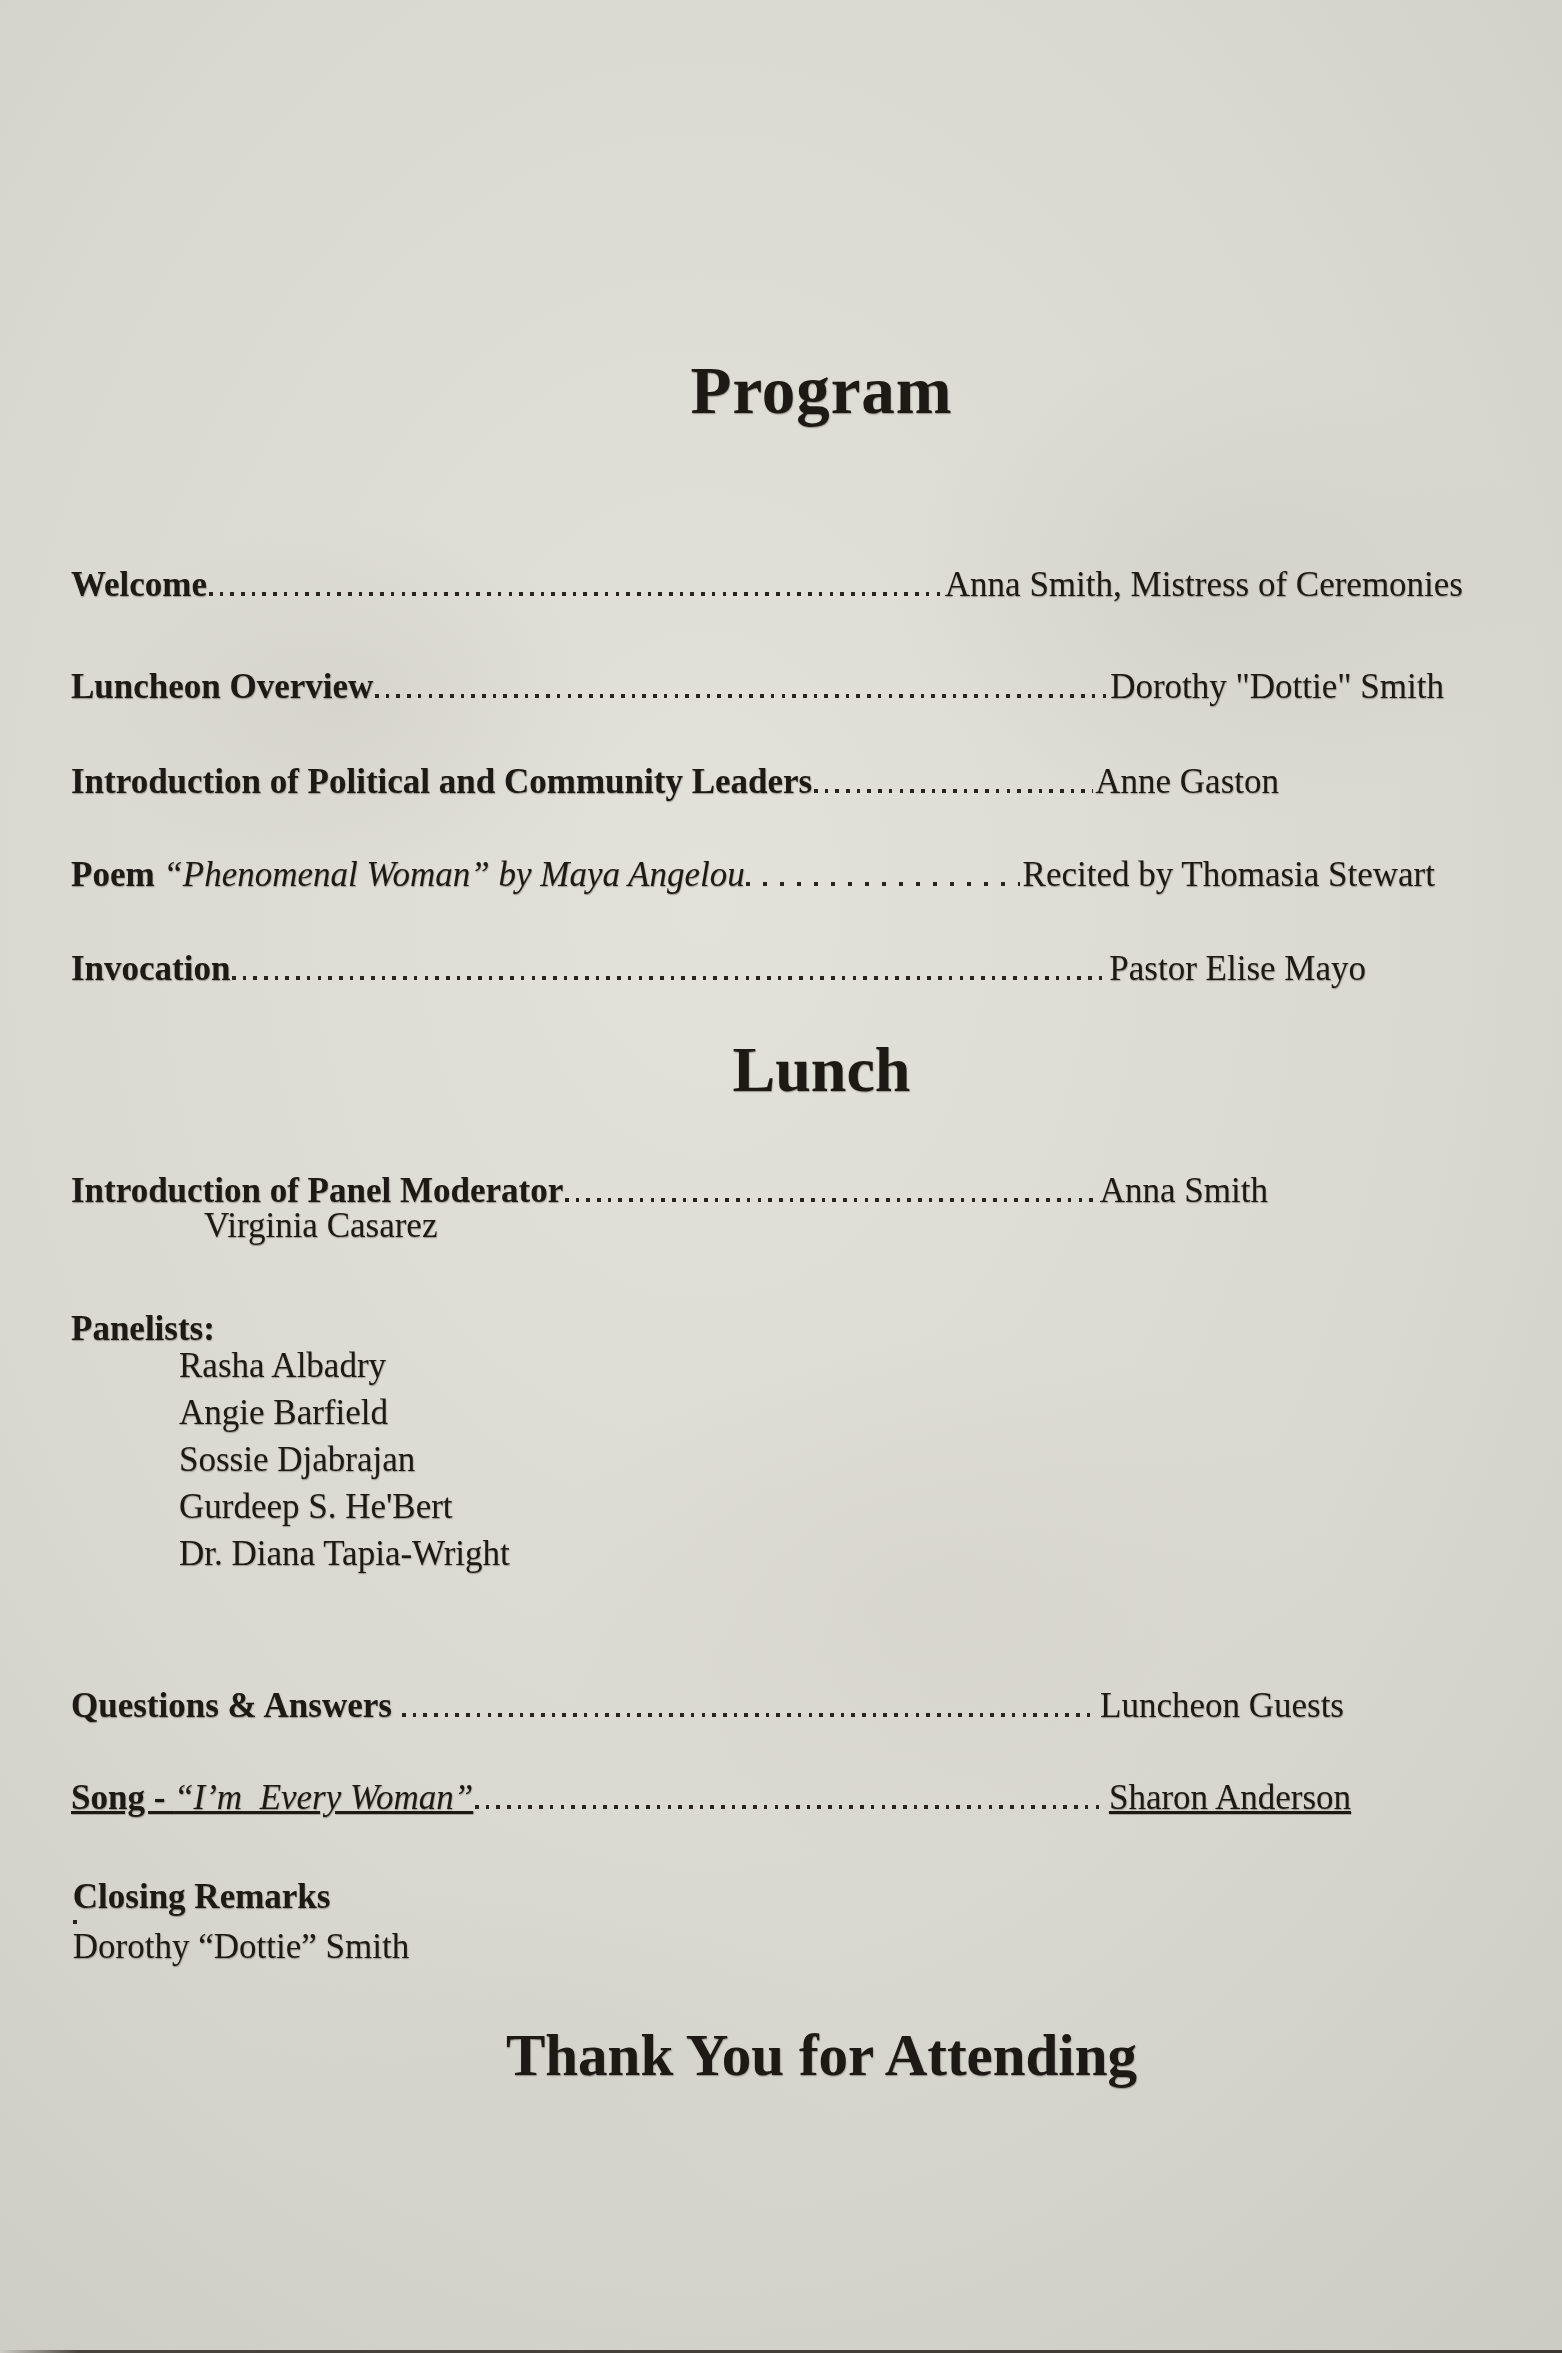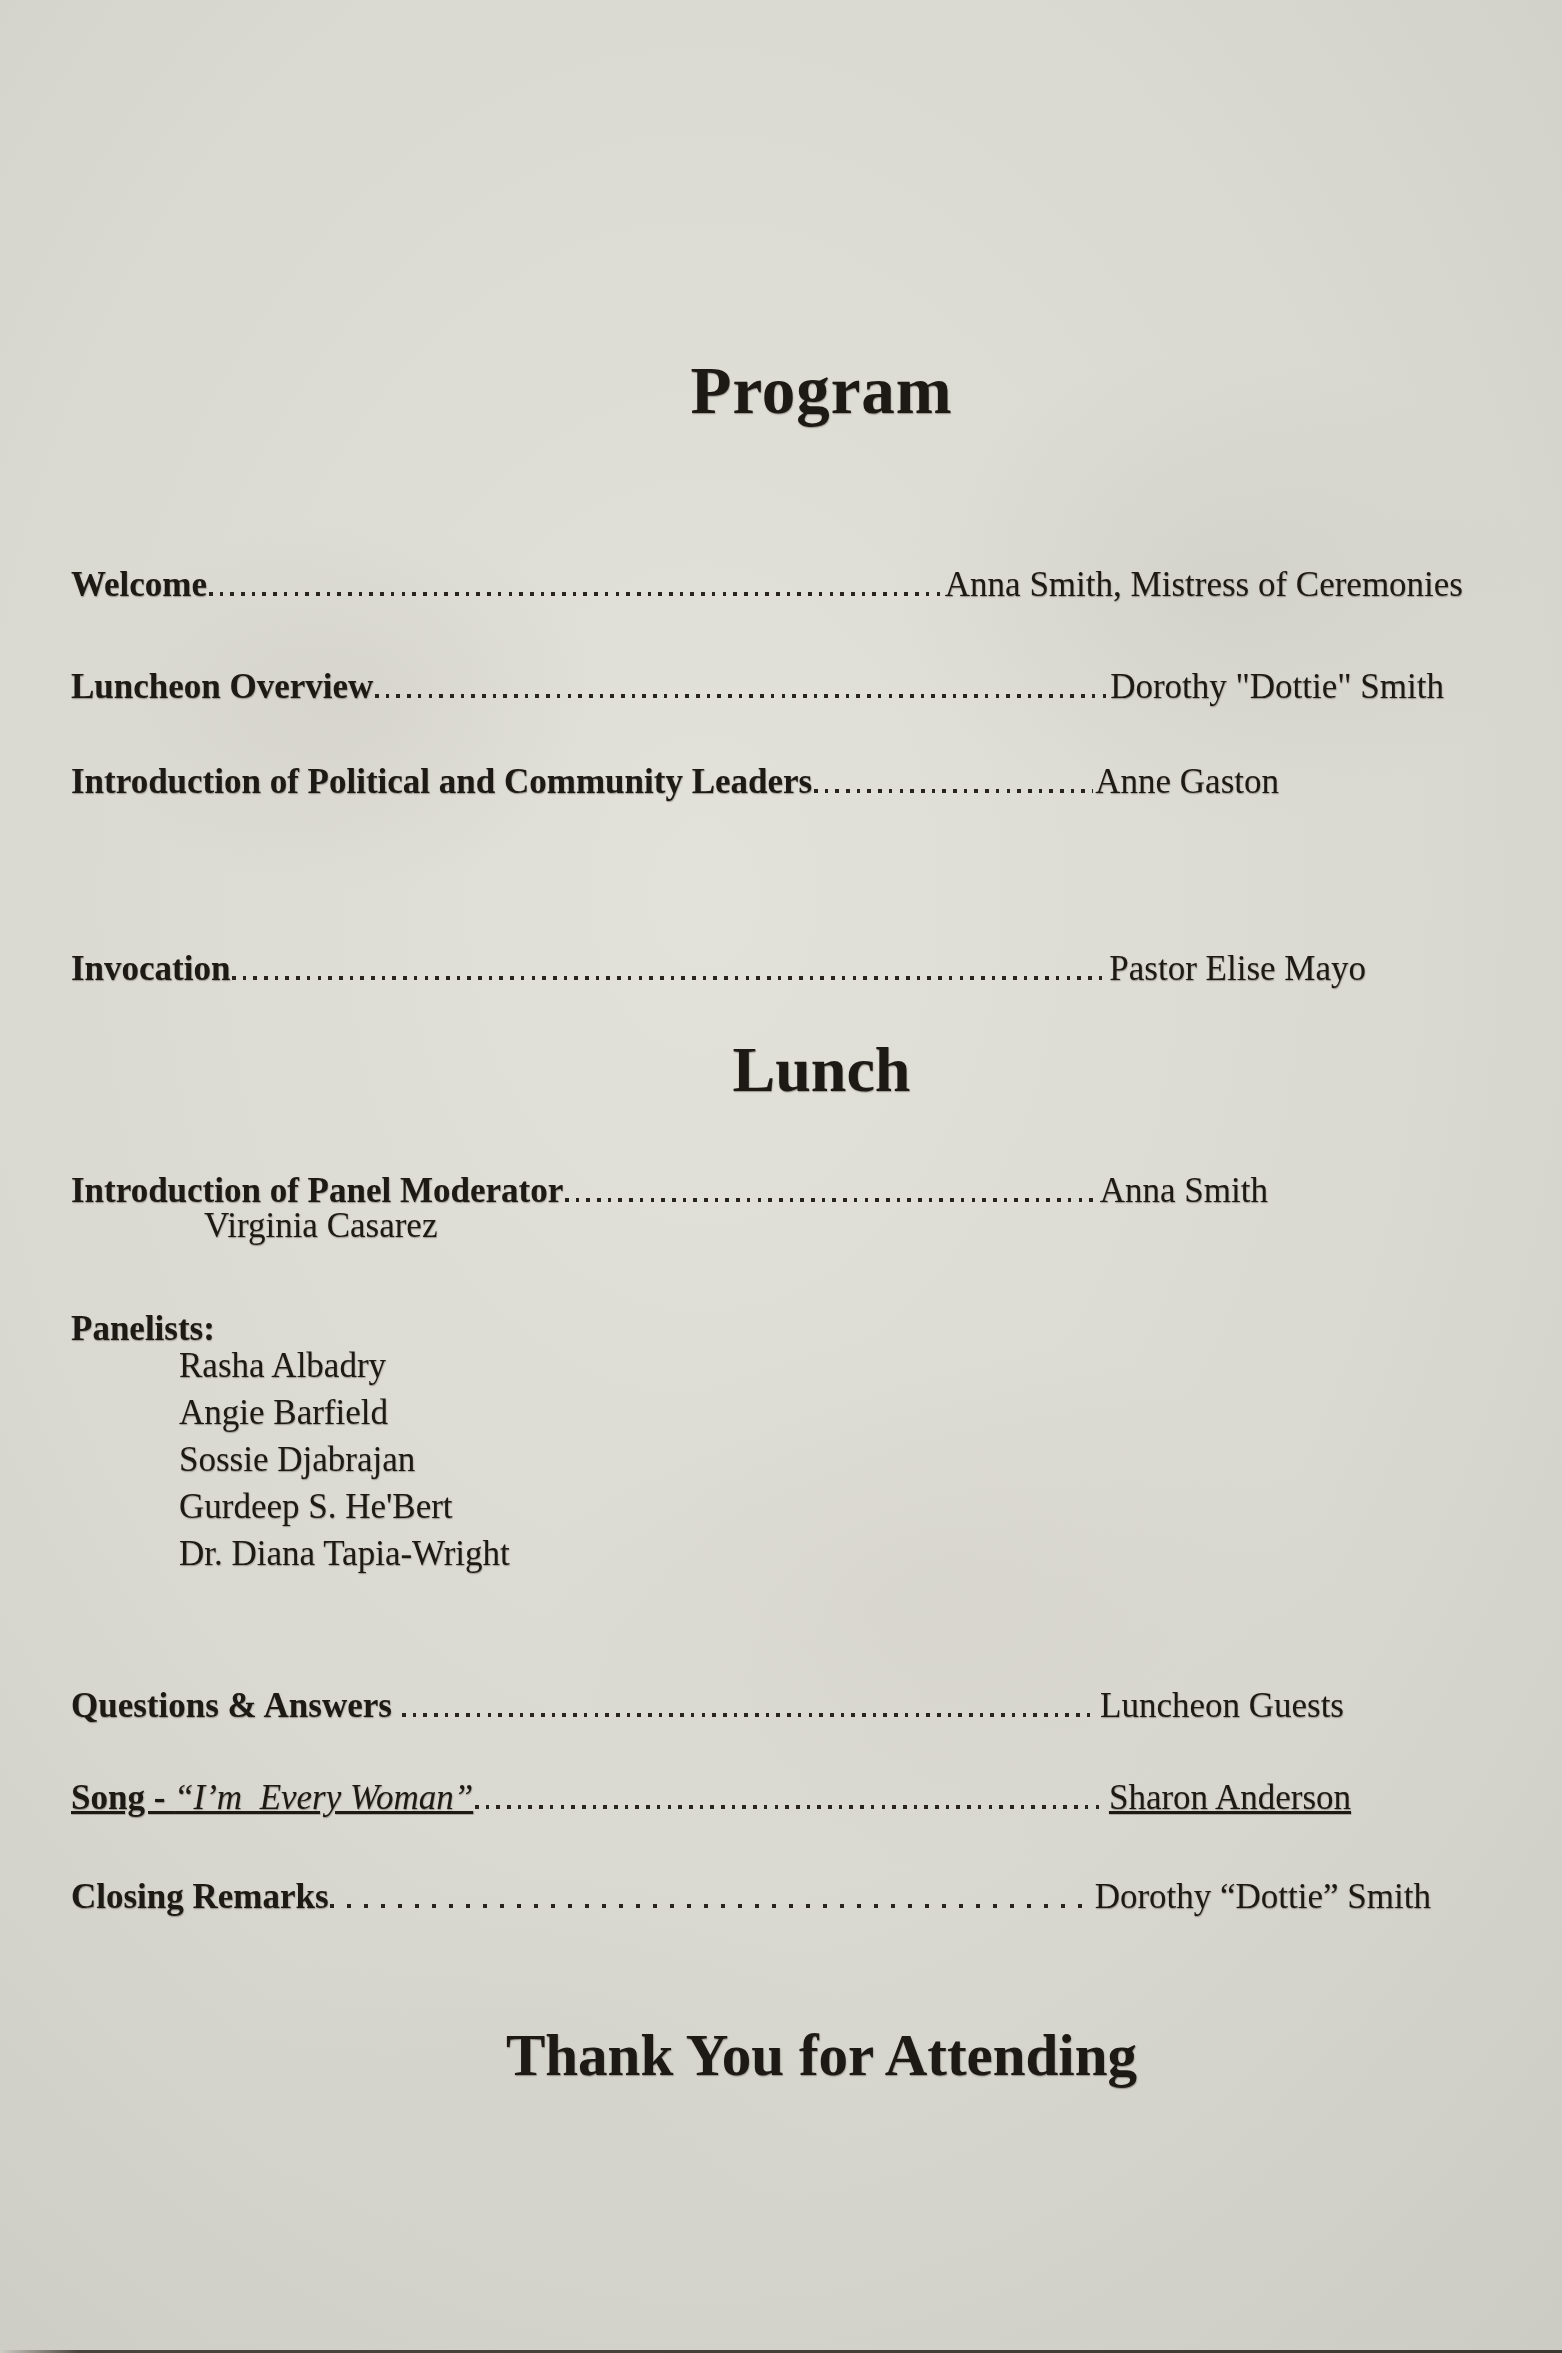--- a/index.html
+++ b/index.html
@@ -53,21 +53,21 @@
   #row-moderator { top:1160px; width:1197px; }
   #row-moderator-sub { top:1203px; left:204px; font-size:35px; line-height:46px; position:absolute; }
   #row-panelists { top:1298px;justify-content:center; }
   #panelist-names {
     position:absolute; top:1342px; left:179px;
     font-size:35px; line-height:47px;
     list-style:none; margin:0; padding:0;
   }
   #row-qa        { top:1675px; width:1273px; }
   #row-song      { top:1767px; width:1280px;text-decoration:underline; }
-  #row-closing   { top:1866px; width:1360px; }
+  #row-closing   { top:1866px; width:1360px;flex-direction:column; }
 
   .bottom-edge {
     position:absolute; bottom:0; left:0; right:0; height:4.4px;
     background: linear-gradient(90deg, rgba(50,44,38,0) 0%, rgba(50,44,38,0.85) 5%, rgba(45,40,34,0.9) 100%);
   }
 </style>
 </head>
 <body>
 
 <div class="page">
@@ -86,20 +86,27 @@
     <span class="leader"></span>
     <span class="rt">Dorothy "Dottie" Smith</span>
   </div>
 
   <div class="row" id="row-leaders">
     <span class="lbl">Introduction of Political and Community Leaders</span>
     <span class="leader"></span>
     <span class="rt">Anne Gaston</span>
   </div>
 
+  <div class="row" id="row-poem">
+    <span class="lbl">Poem</span>
+    <span class="it"> “Phenomenal Woman”</span>
+    <span class="it"> by Maya Angelou</span>
+    <span class="leader sparse"></span>
+    <span class="rt">Recited by Thomasia Stewart</span>
+  </div>
 
   <div class="row" id="row-invocation">
     <span class="lbl">Invocation</span>
     <span class="leader"></span>
     <span class="rt">Pastor Elise Mayo</span>
   </div>
 
   <div class="heading" id="lunch-title">Lunch</div>
 
   <div class="row" id="row-moderator">

